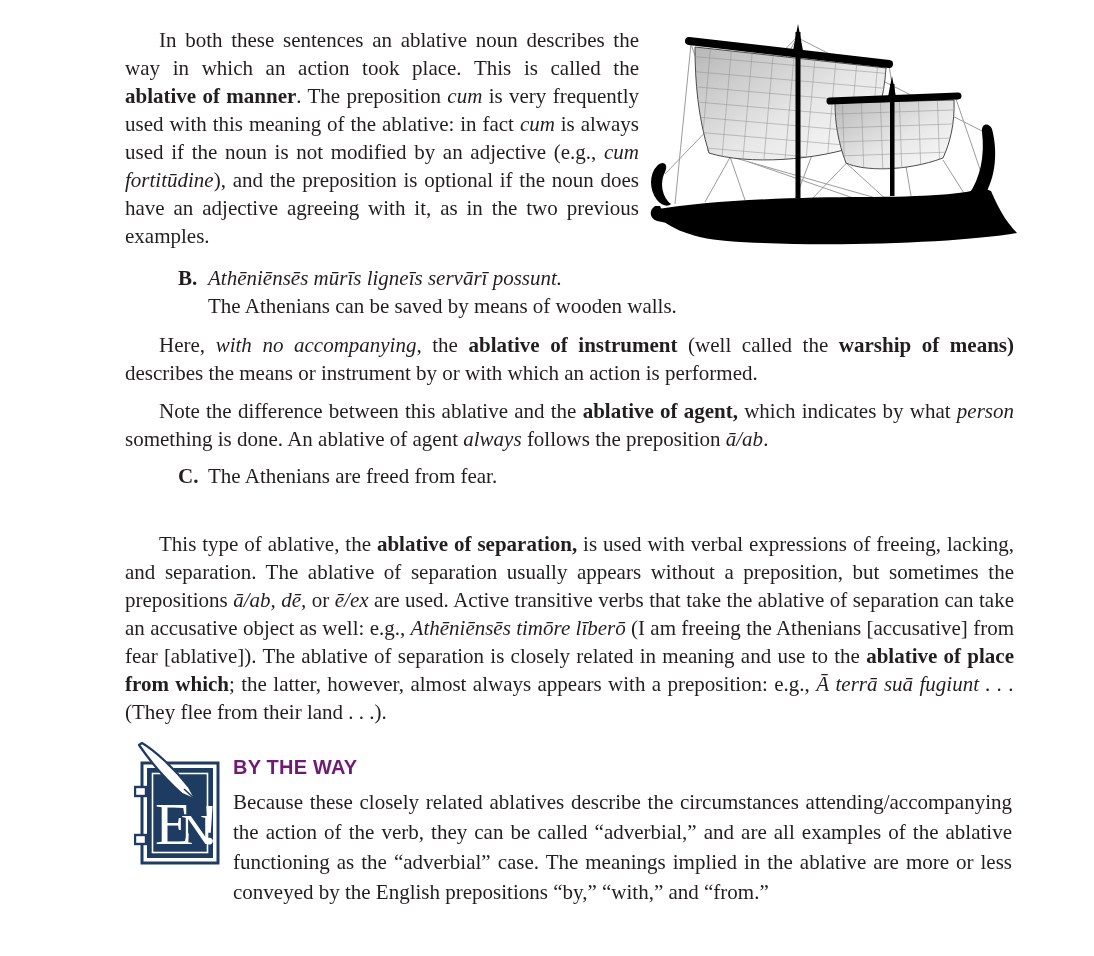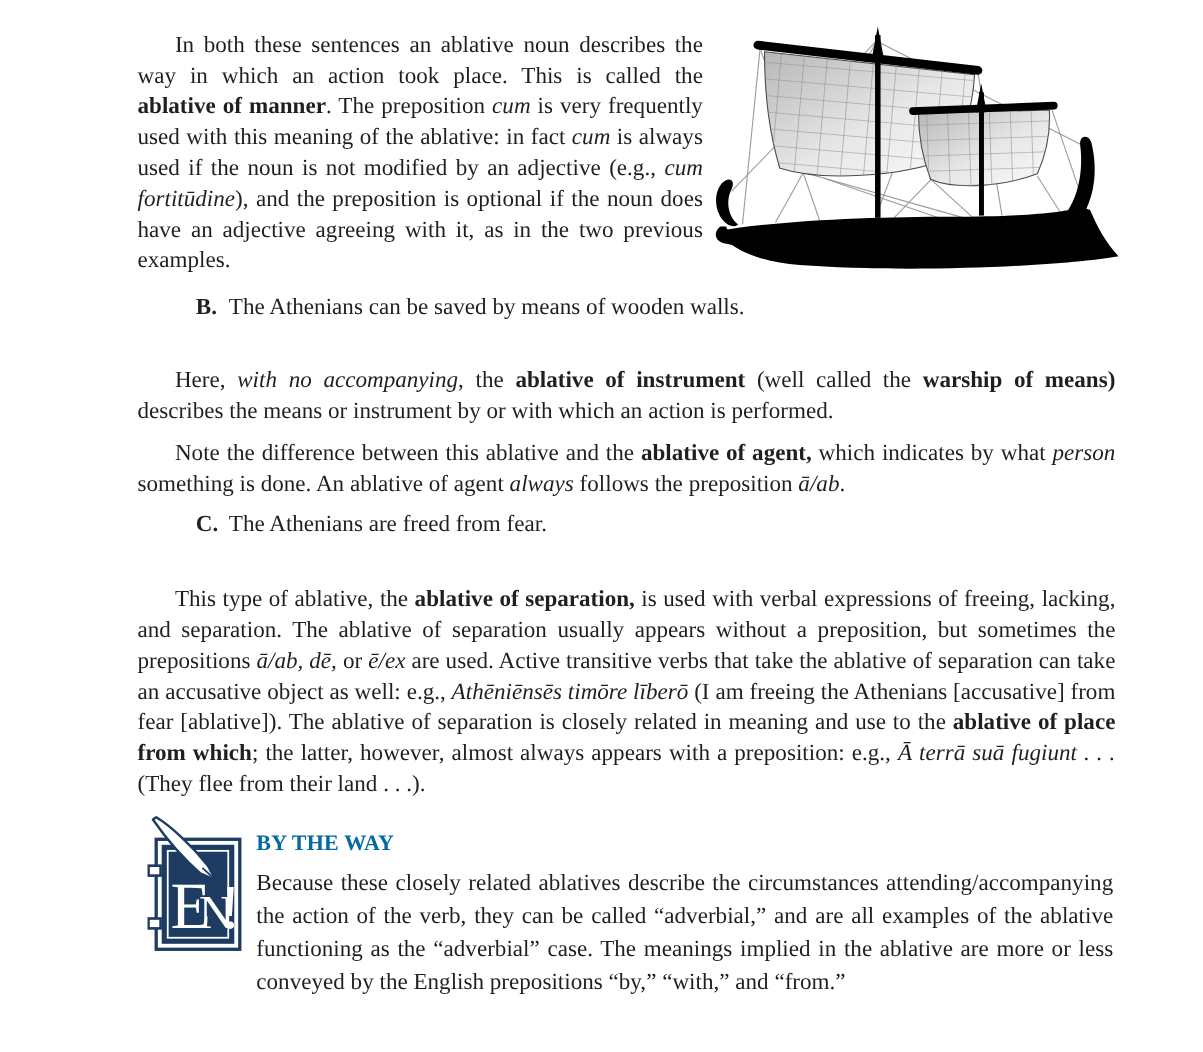--- a/index.html
+++ b/index.html
@@ -54,25 +54,25 @@
   .example .latin { font-style: italic; }
   .example .trans { grid-column: 2; }
 
   .para-instrument { position: absolute; left: 125px; top: 331px; width: 889px; }
   .para-agent      { position: absolute; left: 125px; top: 397px; width: 889px; }
   .para-separation { position: absolute; left: 125px; top: 530px; width: 889px; }
 
   .btw-heading {
     position: absolute;
     left: 233px; top: 756px;
-    font-family: Liberation Serif, serif;
+    font-family: Liberation Sans, sans-serif;
     font-weight: bold;
     font-size: 20px;
     letter-spacing: 0.2px;
-    color: #0369a1;
+    color: #701a75;
   }
   .btw-body {
     position: absolute;
     left: 233px; top: 787px;
     width: 779px;
     font-size: 21px;
     line-height: 30px;
   }
   .btw-badge {
     position: absolute;
@@ -148,20 +148,21 @@
         <path d="M4,188 C60,178 150,175 215,175 C275,175 318,172 334,166 L342,169 C348,183 356,199 368,211 C310,221 170,226 78,219 C40,216 14,204 4,188 Z"></path>
         <path d="M320,172 C331,157 336,134 333,110 C332,101 340,100 343,107 C350,134 345,161 333,177 Z"></path>
         <path d="M22,182 C14,176 10,162 16,150 C20,142 14,138 8,144 C0,152 0,168 8,178 C13,184 19,185 22,182 Z"></path>
         <path d="M6,184 C0,188 0,196 8,199 L28,203 C19,196 13,189 11,184 Z"></path>
       </g>
     </svg>
   </figure>
 
   <div class="example example-b">
     <span class="lbl">B.</span>
+    <span class="latin">Athēniēnsēs mūrīs ligneīs servārī possunt.</span>
     <span class="trans">The Athenians can be saved by means of wooden walls.</span>
   </div>
 
   <p class="para-instrument body-text jp indent"><span>Here, </span><span class="i">with no accompanying</span><span>, the </span><span class="b">ablative of instrument</span><span> (well called the </span><span class="b">warship of means)</span><span> describes the means or instrument by or with which an action is performed.</span></p>
 
   <p class="para-agent body-text jp indent"><span>Note the difference between this ablative and the </span><span class="b">ablative of agent,</span><span> which indicates by what </span><span class="i">person</span><span> something is done. An ablative of agent </span><span class="i">always</span><span> follows the preposition </span><span class="i">ā/ab</span><span>.</span></p>
 
   <div class="example example-c">
     <span class="lbl">C.</span>
     <span class="trans">The Athenians are freed from fear.</span>

